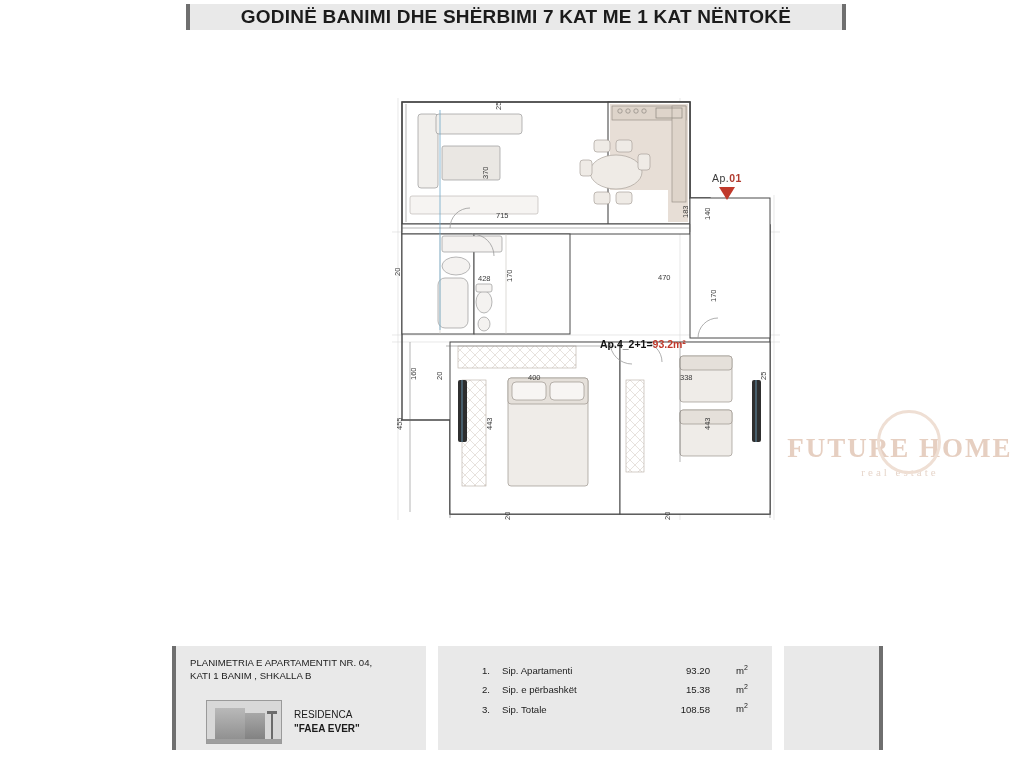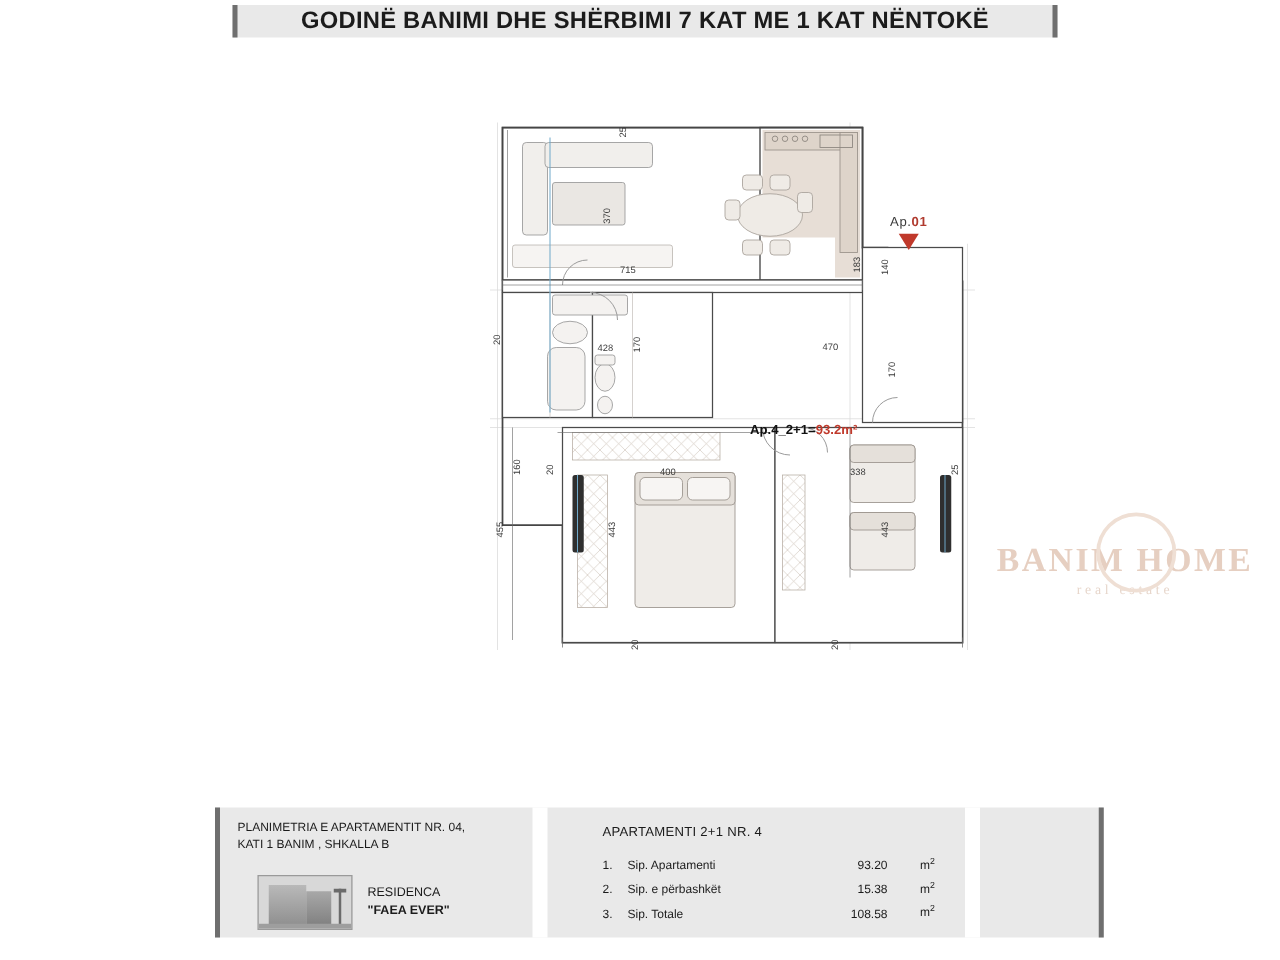--- a/index.html
+++ b/index.html
@@ -387,21 +387,21 @@
       <g stroke="#6a6a6a" stroke-width="0.6">
         <line x1="22" y1="144" x2="22" y2="152"></line>
         <line x1="310" y1="144" x2="310" y2="152"></line>
         <line x1="70" y1="430" x2="70" y2="438"></line>
         <line x1="390" y1="430" x2="390" y2="438"></line>
       </g>
     </svg>
 
     <div class="watermark">
       <div class="wm-ring"></div>
-      <div class="wm-text">BANIM HOME</div>
+      <div class="wm-text">FUTURE HOME</div>
       <div class="wm-sub">real estate</div>
     </div>
   </div>
 
   <div class="area-label">
     <span>Ap.4_2+1=</span><span class="red">93.2m²</span>
   </div>
 
   <div class="ap-marker">
     <div class="lbl"><span>Ap.</span><b>01</b></div>
@@ -425,21 +425,20 @@
         <div class="pole-h"></div>
         <div class="ground"></div>
       </div>
       <div class="resid">
         <div>RESIDENCA</div>
         <div class="b">"FAEA EVER"</div>
       </div>
     </div>
 
     <div class="info-right">
-      <div class="hdr">APARTAMENTI  2+1  NR. 4</div>
 
       <div class="arow">
         <span class="num">1.</span>
         <span class="nm">Sip. Apartamenti</span>
         <span class="val">93.20</span>
         <span class="unit"><span>m</span><sup>2</sup></span>
       </div>
       <div class="arow">
         <span class="num">2.</span>
         <span class="nm">Sip. e përbashkët</span>

